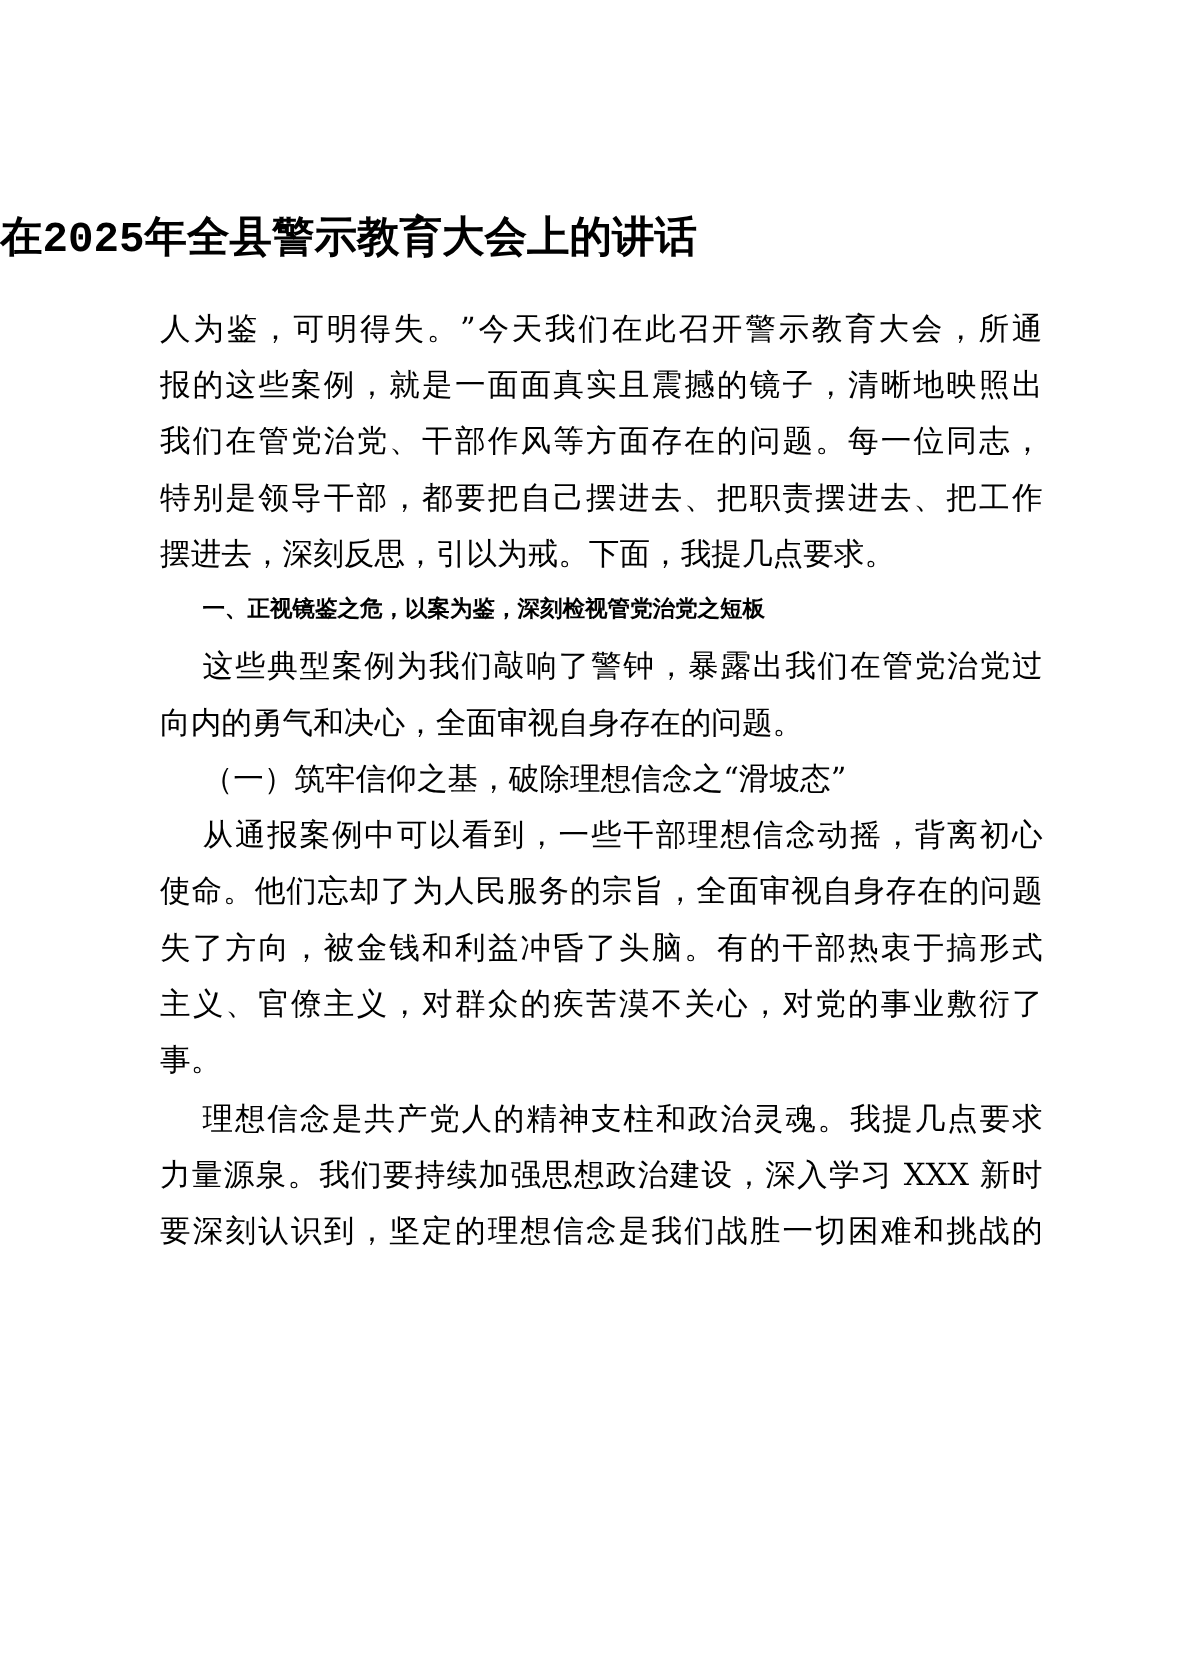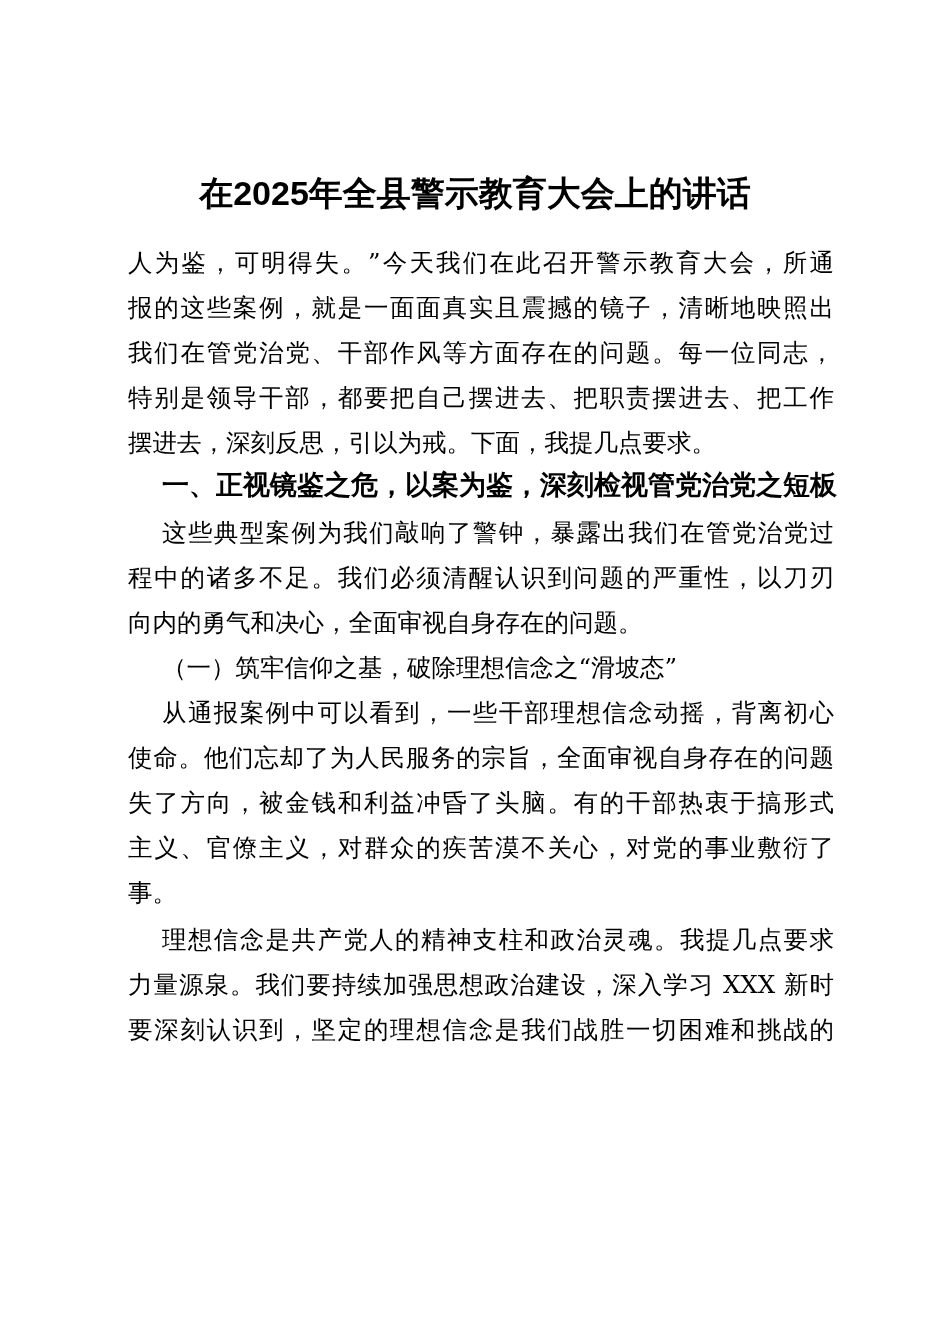--- a/index.html
+++ b/index.html
@@ -20,22 +20,21 @@
     left: 0; top: 0;
     width: 950px;
     height: 1344px;
     background: #ffffff;
   }
   .title {
     position: absolute;
     top: 168px;
     left: 0;
     width: 950px;
-    text-align: center;
-    font-family: Liberation Sans, sans-serif;
+    font-family: Liberation Mono, monospace;
     font-weight: bold;
     font-size: 34px;
     line-height: 50px;
     letter-spacing: 0px;
   }
   .body-text {
     position: absolute;
     left: 128px;
     width: 706px;
     top: 240px;
@@ -47,23 +46,23 @@
     white-space: nowrap;
     text-align: justify;
     text-align-last: justify;
     letter-spacing: 0;
   }
   .line.last {
     text-align-last: left;
   }
   .indent { padding-left: 34px; }
   .h1 {
-    font-family: Liberation Mono, monospace;
+    font-family: Liberation Sans, sans-serif;
     font-weight: bold;
-    font-size: 27px;
+    font-size: 18px;
     text-align-last: left;
   }
   .h2 {
     text-align-last: left;
   }
   .gap-small { height: 2px; }
 </style>
 </head>
 <body>
 
@@ -79,21 +78,20 @@
       <div class="line">报的这些案例，就是一面面真实且震撼的镜子，清晰地映照出</div>
       <div class="line">我们在管党治党、干部作风等方面存在的问题。每一位同志，</div>
       <div class="line">特别是领导干部，都要把自己摆进去、把职责摆进去、把工作</div>
       <div class="line last">摆进去，深刻反思，引以为戒。下面，我提几点要求。</div>
     </div>
 
     <div class="line indent h1">一、正视镜鉴之危，以案为鉴，深刻检视管党治党之短板</div>
 
     <div>
       <div class="line indent">这些典型案例为我们敲响了警钟，暴露出我们在管党治党过</div>
-      <div class="line">程中的诸多不足。我们必须清醒认识到问题的严重性，以刀刃</div>
       <div class="line last">向内的勇气和决心，全面审视自身存在的问题。</div>
     </div>
 
     <div class="line indent h2">（一）筑牢信仰之基，破除理想信念之“滑坡态”</div>
 
     <div>
       <div class="line indent">从通报案例中可以看到，一些干部理想信念动摇，背离初心</div>
       <div class="line">使命。他们忘却了为人民服务的宗旨，全面审视自身存在的问题</div>
       <div class="line">失了方向，被金钱和利益冲昏了头脑。有的干部热衷于搞形式</div>
       <div class="line">主义、官僚主义，对群众的疾苦漠不关心，对党的事业敷衍了</div>

